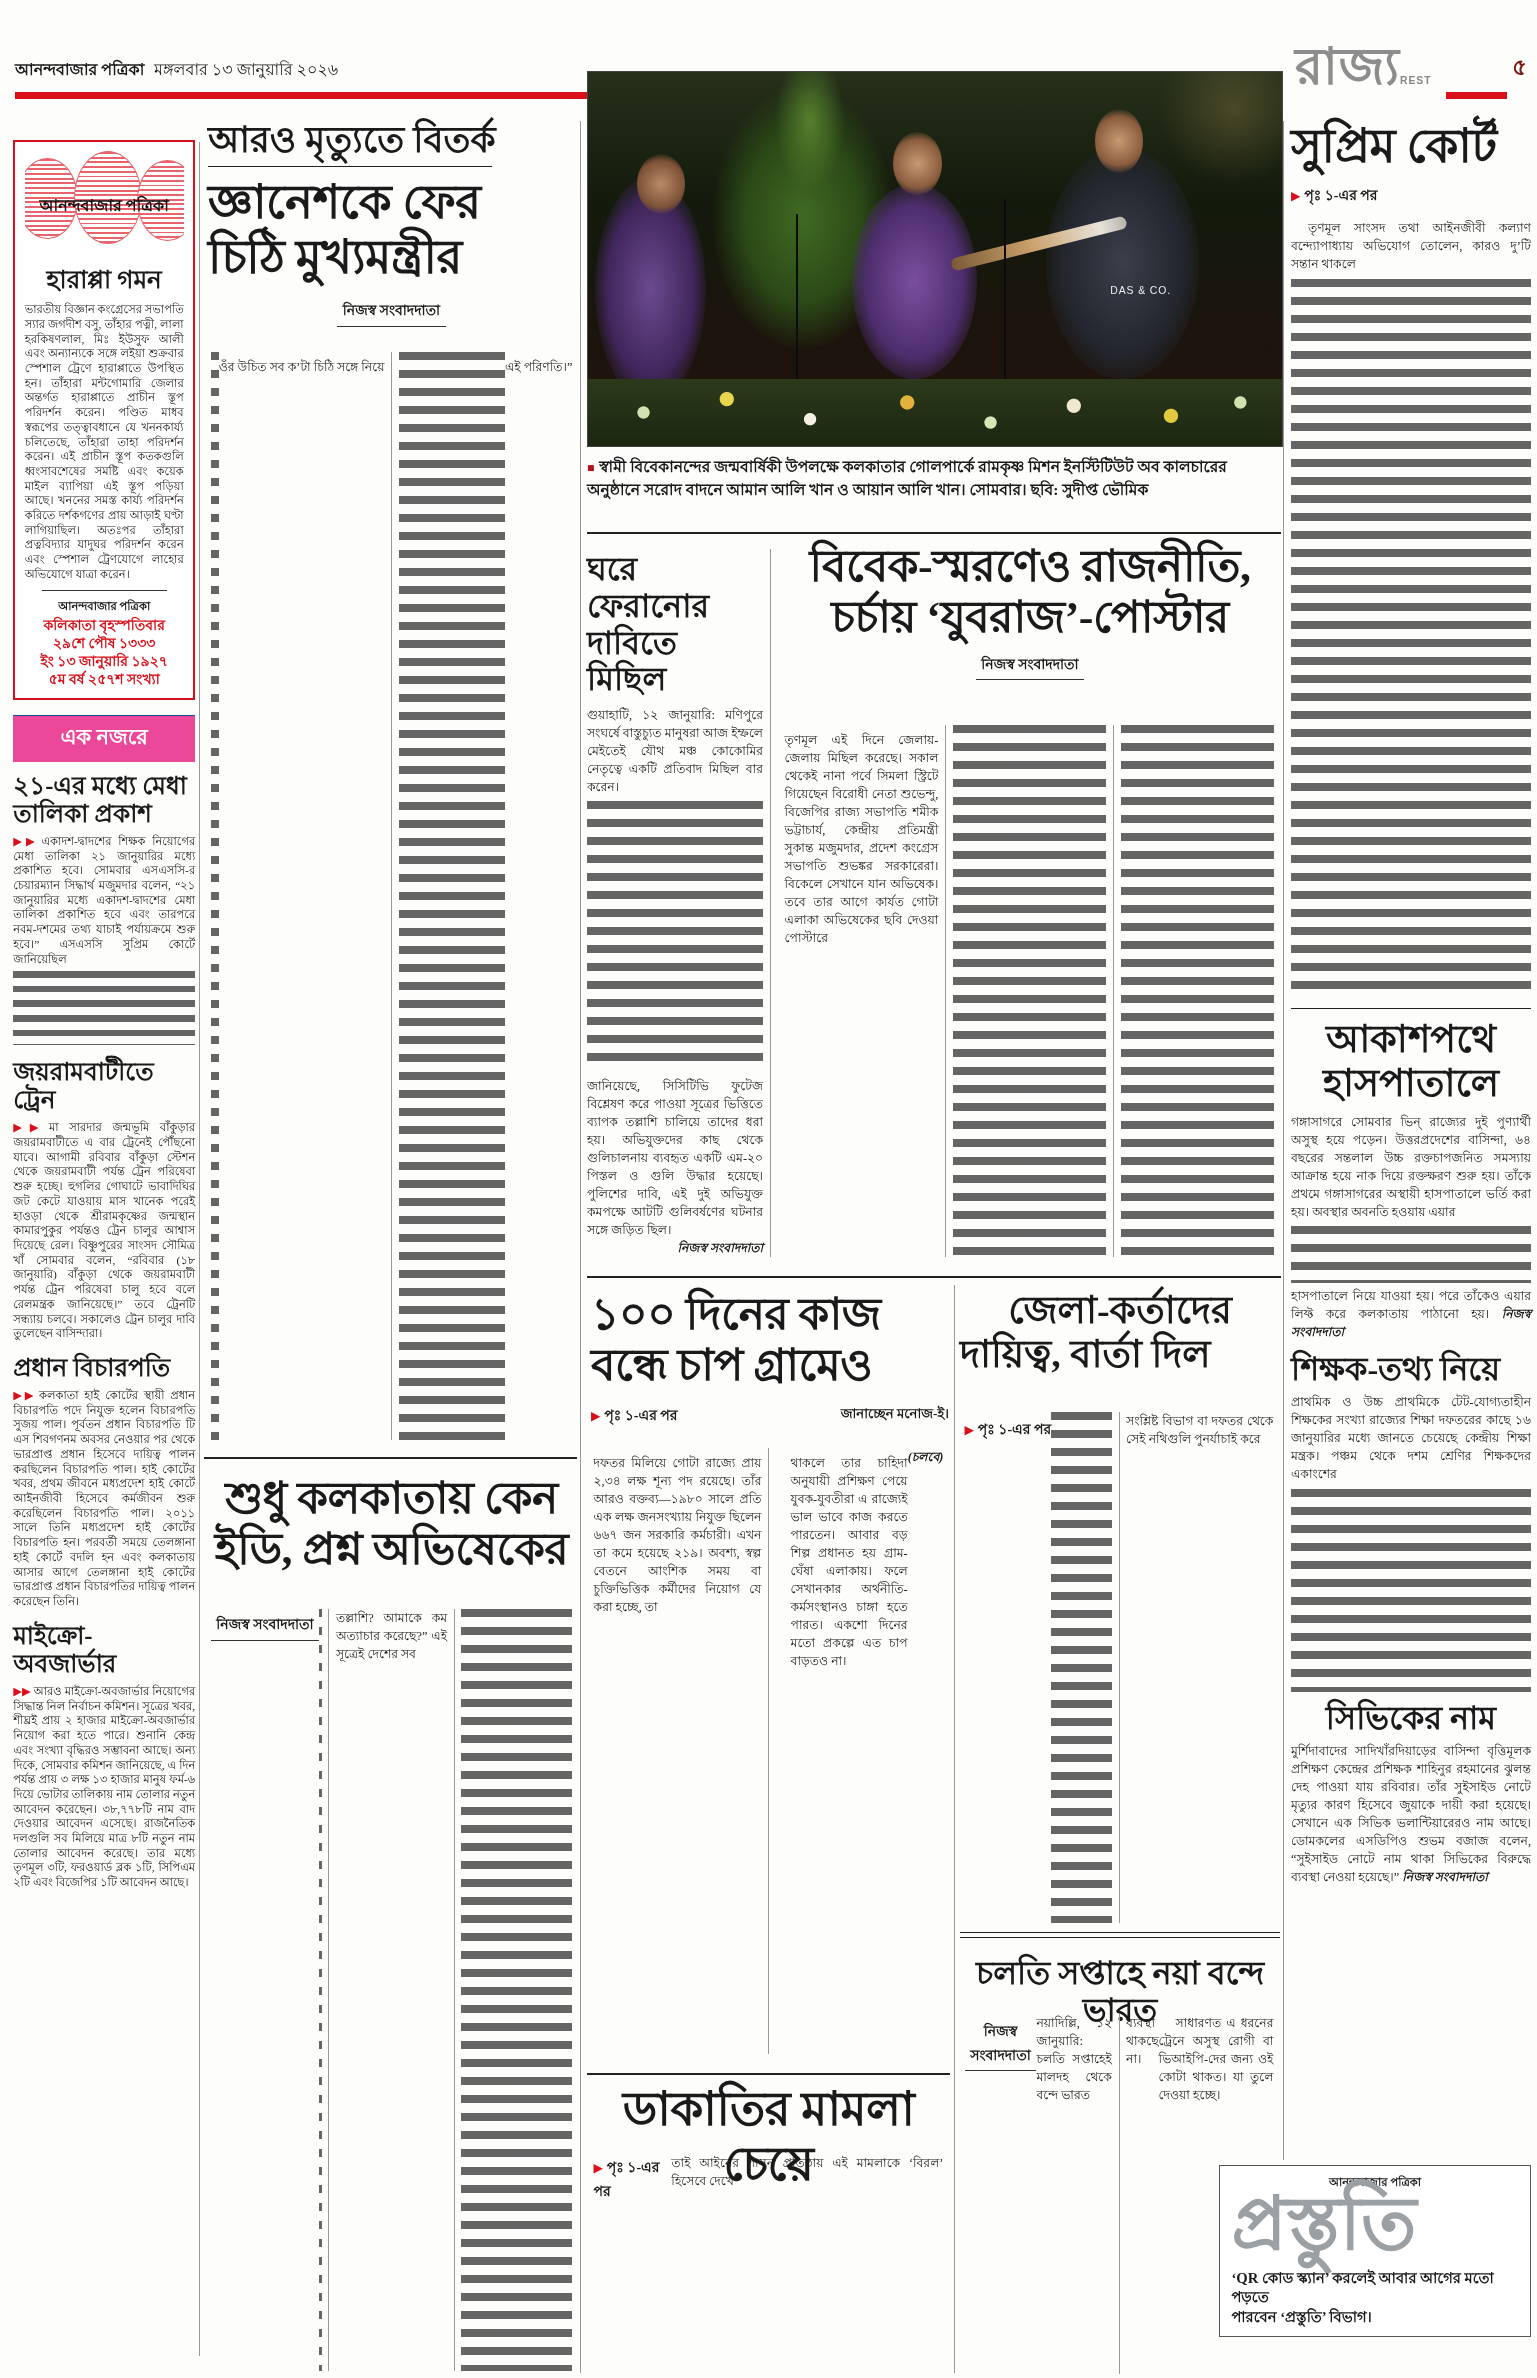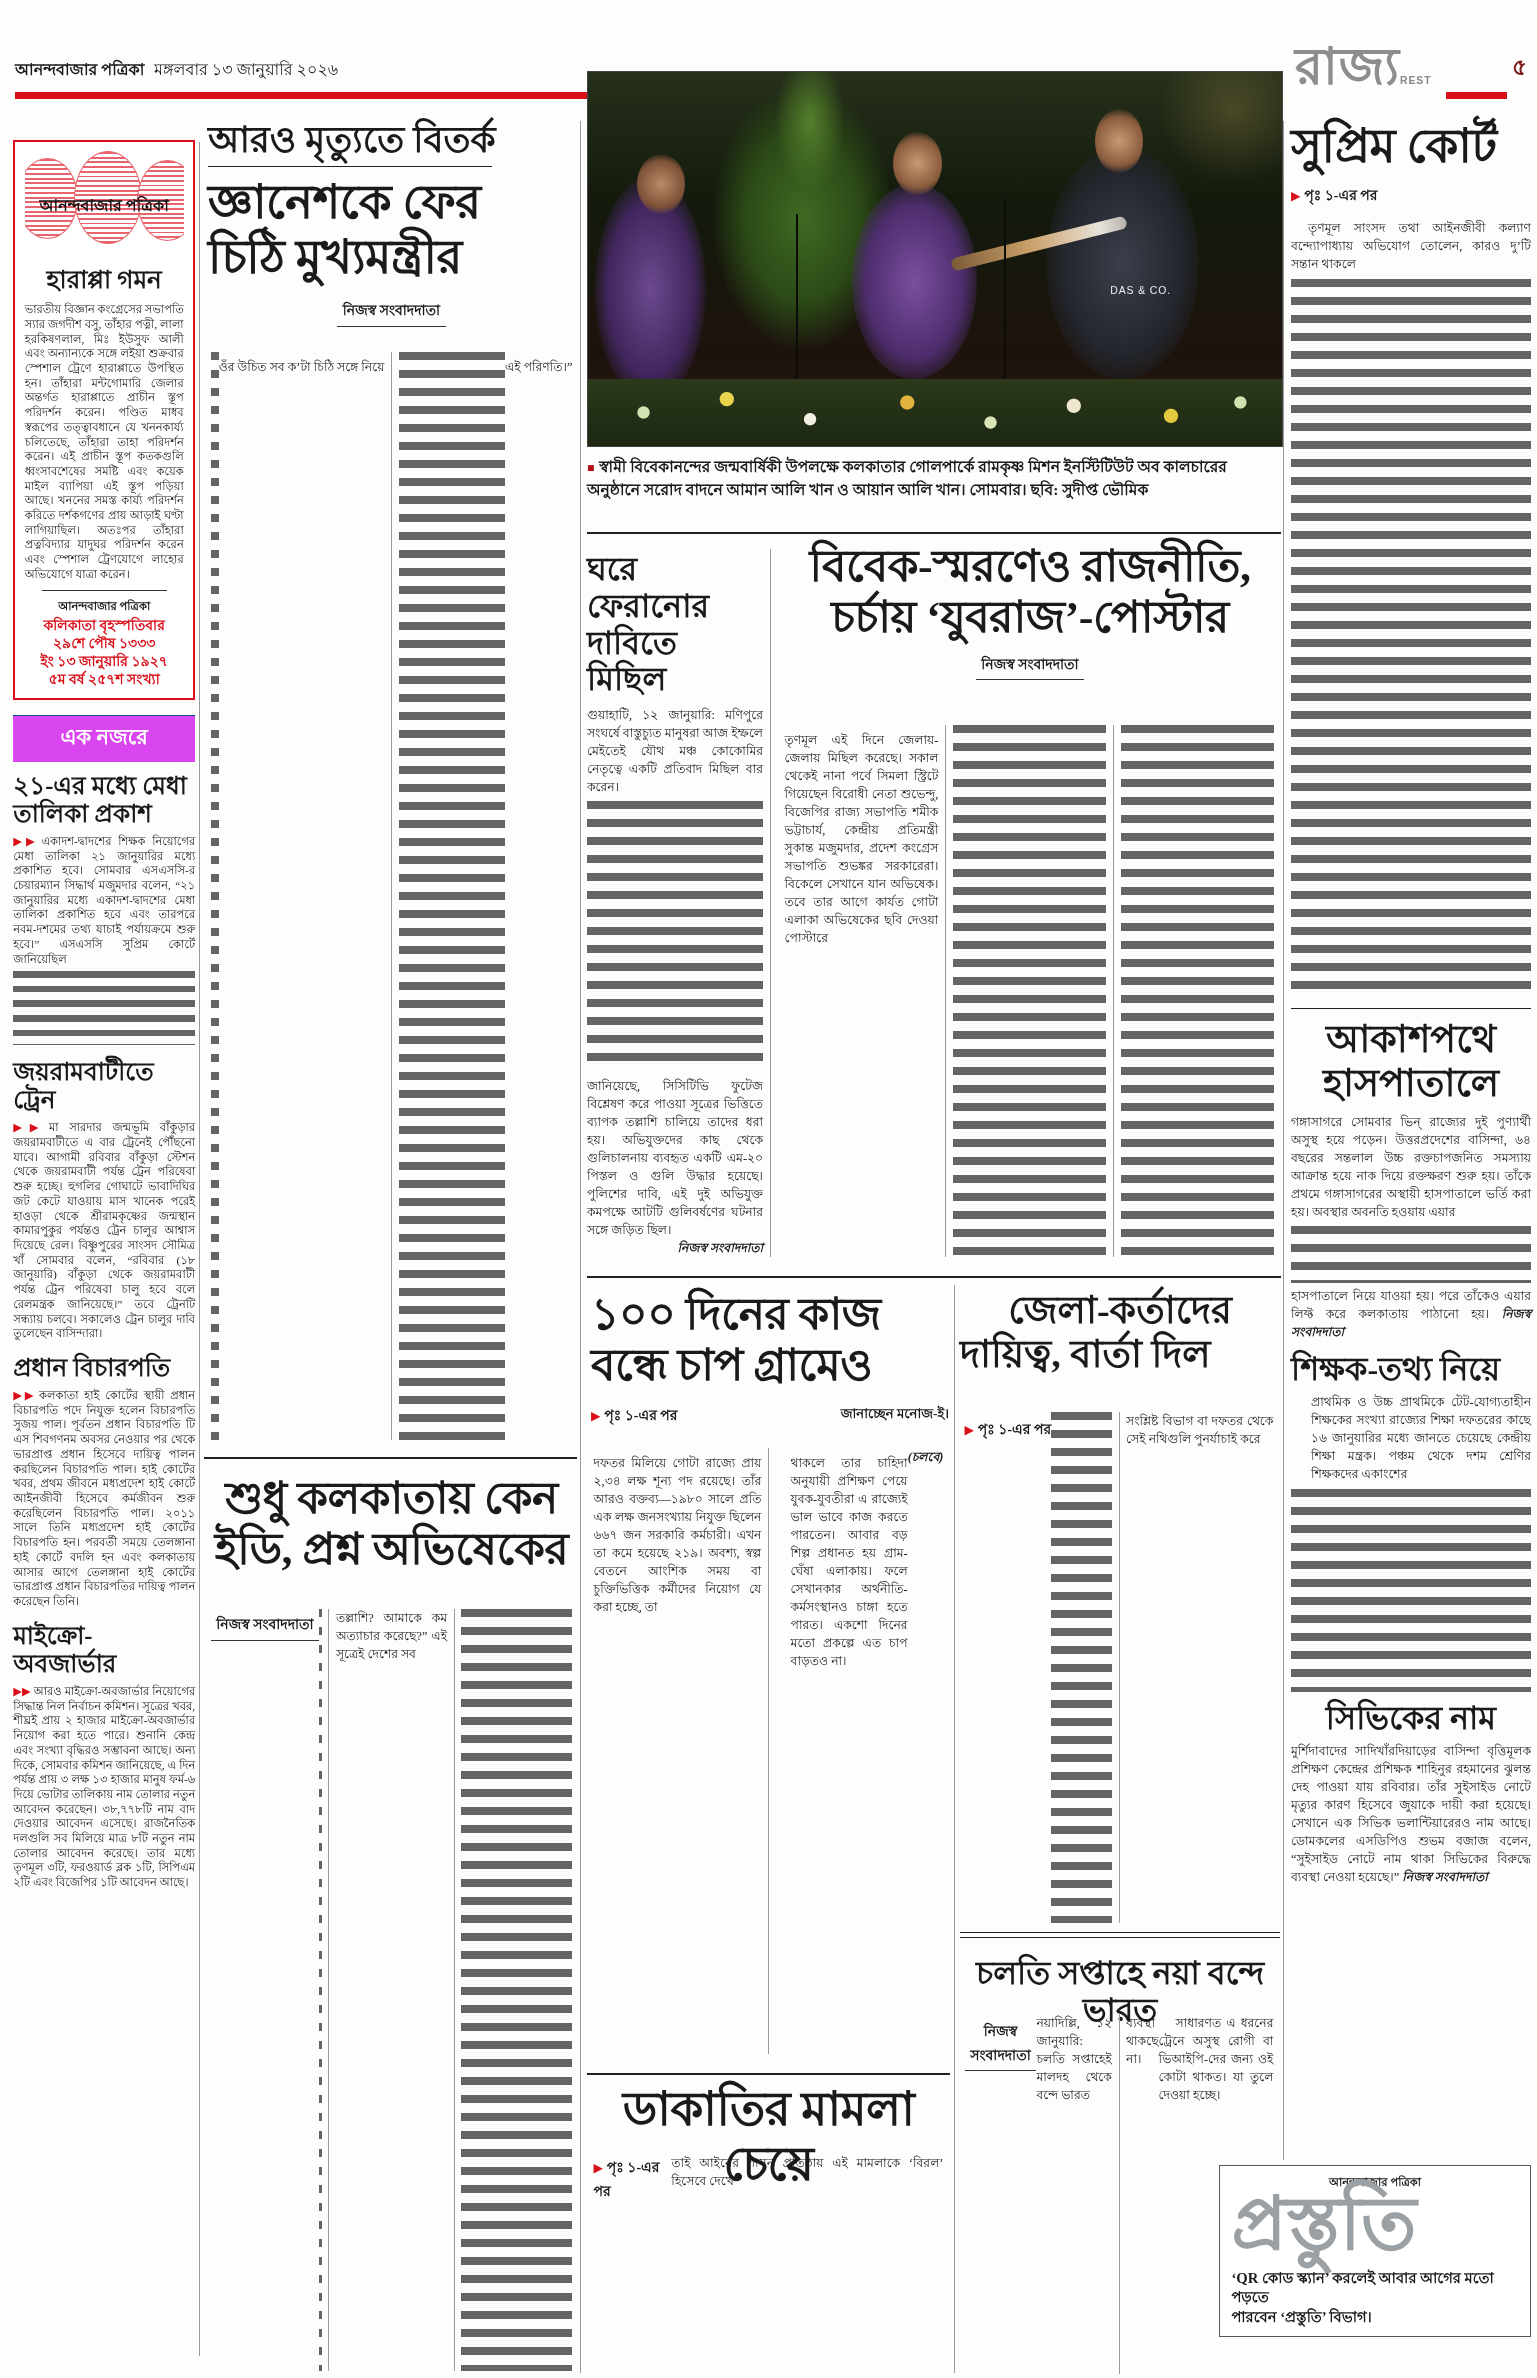--- a/index.html
+++ b/index.html
@@ -36,21 +36,21 @@
   .sig{font-size:12.3px;font-style:italic;font-weight:bold;text-align:right;}
   .note{font-size:13.2px;font-weight:bold;}
   
   .redbox{border:2.8px solid #d9101a;padding:8.5px 9.5px;background:#fff;}
   .logoart{position:relative;height:112px;margin-bottom:3.8px;overflow:hidden;}
   .blob{position:absolute;border-radius:50%;
         background:repeating-linear-gradient(to bottom,#e8636b 0 1.9px,#fff 1.9px 4.7px);
         border:0.9px solid #e8636b;}
   .logotext{position:absolute;left:0;right:0;top:42px;text-align:center;font-size:16px;font-weight:bold;color:#111;}
   .red-center{color:#d9101a;font-weight:bold;text-align:center;font-size:14px;line-height:1.3;}
-  .banner{background:#d946ef;color:#fff;font-weight:bold;font-size:21px;text-align:center;
+  .banner{background:#ec4899;color:#fff;font-weight:bold;font-size:21px;text-align:center;
           padding:4.7px 0 6.6px;border-top:1.9px solid #0d4f86;}
   .bullet{color:#d9101a;font-weight:bold;margin-right:2.8px;}
   
   .photo{position:absolute;left:587px;top:71px;width:694px;height:374px;overflow:hidden;
          background:linear-gradient(180deg,#26301a 0%,#131a0c 35%,#1d130d 75%,#241810 100%);
          border:0.9px solid #444;}
   .ph{position:absolute;border-radius:50%;}
   .watermark{position:absolute;color:#eee;font-size:10.4px;font-family:"Liberation Sans",sans-serif;letter-spacing:0.9px;}
   .caption{font-size:15.6px;font-weight:bold;line-height:1.45;}
   .caption .sq{color:#b01116;margin-right:4.7px;font-size:12.3px;}
@@ -294,21 +294,21 @@
     <div class="fill" style="height:719px;margin:5.7px 0 9.5px;"></div>
     <div style="border-top:1.4px solid #222;margin:0 0 9.5px;"></div>
 
     <div class="hl-lg" style="text-align:center;">আকাশপথে</div>
     <div class="hl-lg" style="text-align:center;">হাসপাতালে</div>
     <div class="body-txt" style="margin-top:7.6px;">গঙ্গাসাগরে সোমবার ভিন্ রাজ্যের দুই পুণ্যার্থী অসুস্থ হয়ে পড়েন। উত্তরপ্রদেশের বাসিন্দা, ৬৪ বছরের সন্তলাল উচ্চ রক্তচাপজনিত সমস্যায় আক্রান্ত হয়ে নাক দিয়ে রক্তক্ষরণ শুরু হয়। তাঁকে প্রথমে গঙ্গাসাগরের অস্থায়ী হাসপাতালে ভর্তি করা হয়। অবস্থার অবনতি হওয়ায় এয়ার</div>
     <div class="fill" style="height:57px;margin:4.7px 0;"></div>
     <div class="body-txt"><span>হাসপাতালে নিয়ে যাওয়া হয়। পরে তাঁকেও এয়ার লিফ্ট করে কলকাতায় পাঠানো হয়।</span> <span class="sig" style="display:inline;">নিজস্ব সংবাদদাতা</span></div>
 
     <div class="hl-md" style="text-align:left;margin-top:9.5px;">শিক্ষক-তথ্য নিয়ে</div>
-    <div class="body-txt" style="margin-top:5.7px;margin-left:20px;">প্রাথমিক ও উচ্চ প্রাথমিকে টেট-যোগ্যতাহীন শিক্ষকের সংখ্যা রাজ্যের শিক্ষা দফতরের কাছে ১৬ জানুয়ারির মধ্যে জানতে চেয়েছে কেন্দ্রীয় শিক্ষা মন্ত্রক। পঞ্চম থেকে দশম শ্রেণির শিক্ষকদের একাংশের</div>
+    <div class="body-txt" style="margin-top:5.7px;">প্রাথমিক ও উচ্চ প্রাথমিকে টেট-যোগ্যতাহীন শিক্ষকের সংখ্যা রাজ্যের শিক্ষা দফতরের কাছে ১৬ জানুয়ারির মধ্যে জানতে চেয়েছে কেন্দ্রীয় শিক্ষা মন্ত্রক। পঞ্চম থেকে দশম শ্রেণির শিক্ষকদের একাংশের</div>
     <div class="fill" style="height:203px;margin:5.7px 0 7.6px;"></div>
 
     <div class="hl-md" style="text-align:center;">সিভিকের নাম</div>
     <div class="body-txt" style="margin-top:5.7px;"><span>মুর্শিদাবাদের সাদিখাঁরদিয়াড়ের বাসিন্দা বৃত্তিমূলক প্রশিক্ষণ কেন্দ্রের প্রশিক্ষক শাহিনুর রহমানের ঝুলন্ত দেহ পাওয়া যায় রবিবার। তাঁর সুইসাইড নোটে মৃত্যুর কারণ হিসেবে জুয়াকে দায়ী করা হয়েছে। সেখানে এক সিভিক ভলান্টিয়ারেরও নাম আছে। ডোমকলের এসডিপিও শুভম বজাজ বলেন, “সুইসাইড নোটে নাম থাকা সিভিকের বিরুদ্ধে ব্যবস্থা নেওয়া হয়েছে।”</span> <span class="sig" style="display:inline;">নিজস্ব সংবাদদাতা</span></div>
   </div>
 
   <div class="hr" style="left:1291px;top:2167px;width:240px;height:1.9px;"></div>
   <div class="adbox">
     <div class="ad-brand" style="text-align:center;">আনন্দবাজার পত্রিকা</div>
     <div class="ad-title">প্রস্তুতি</div>

